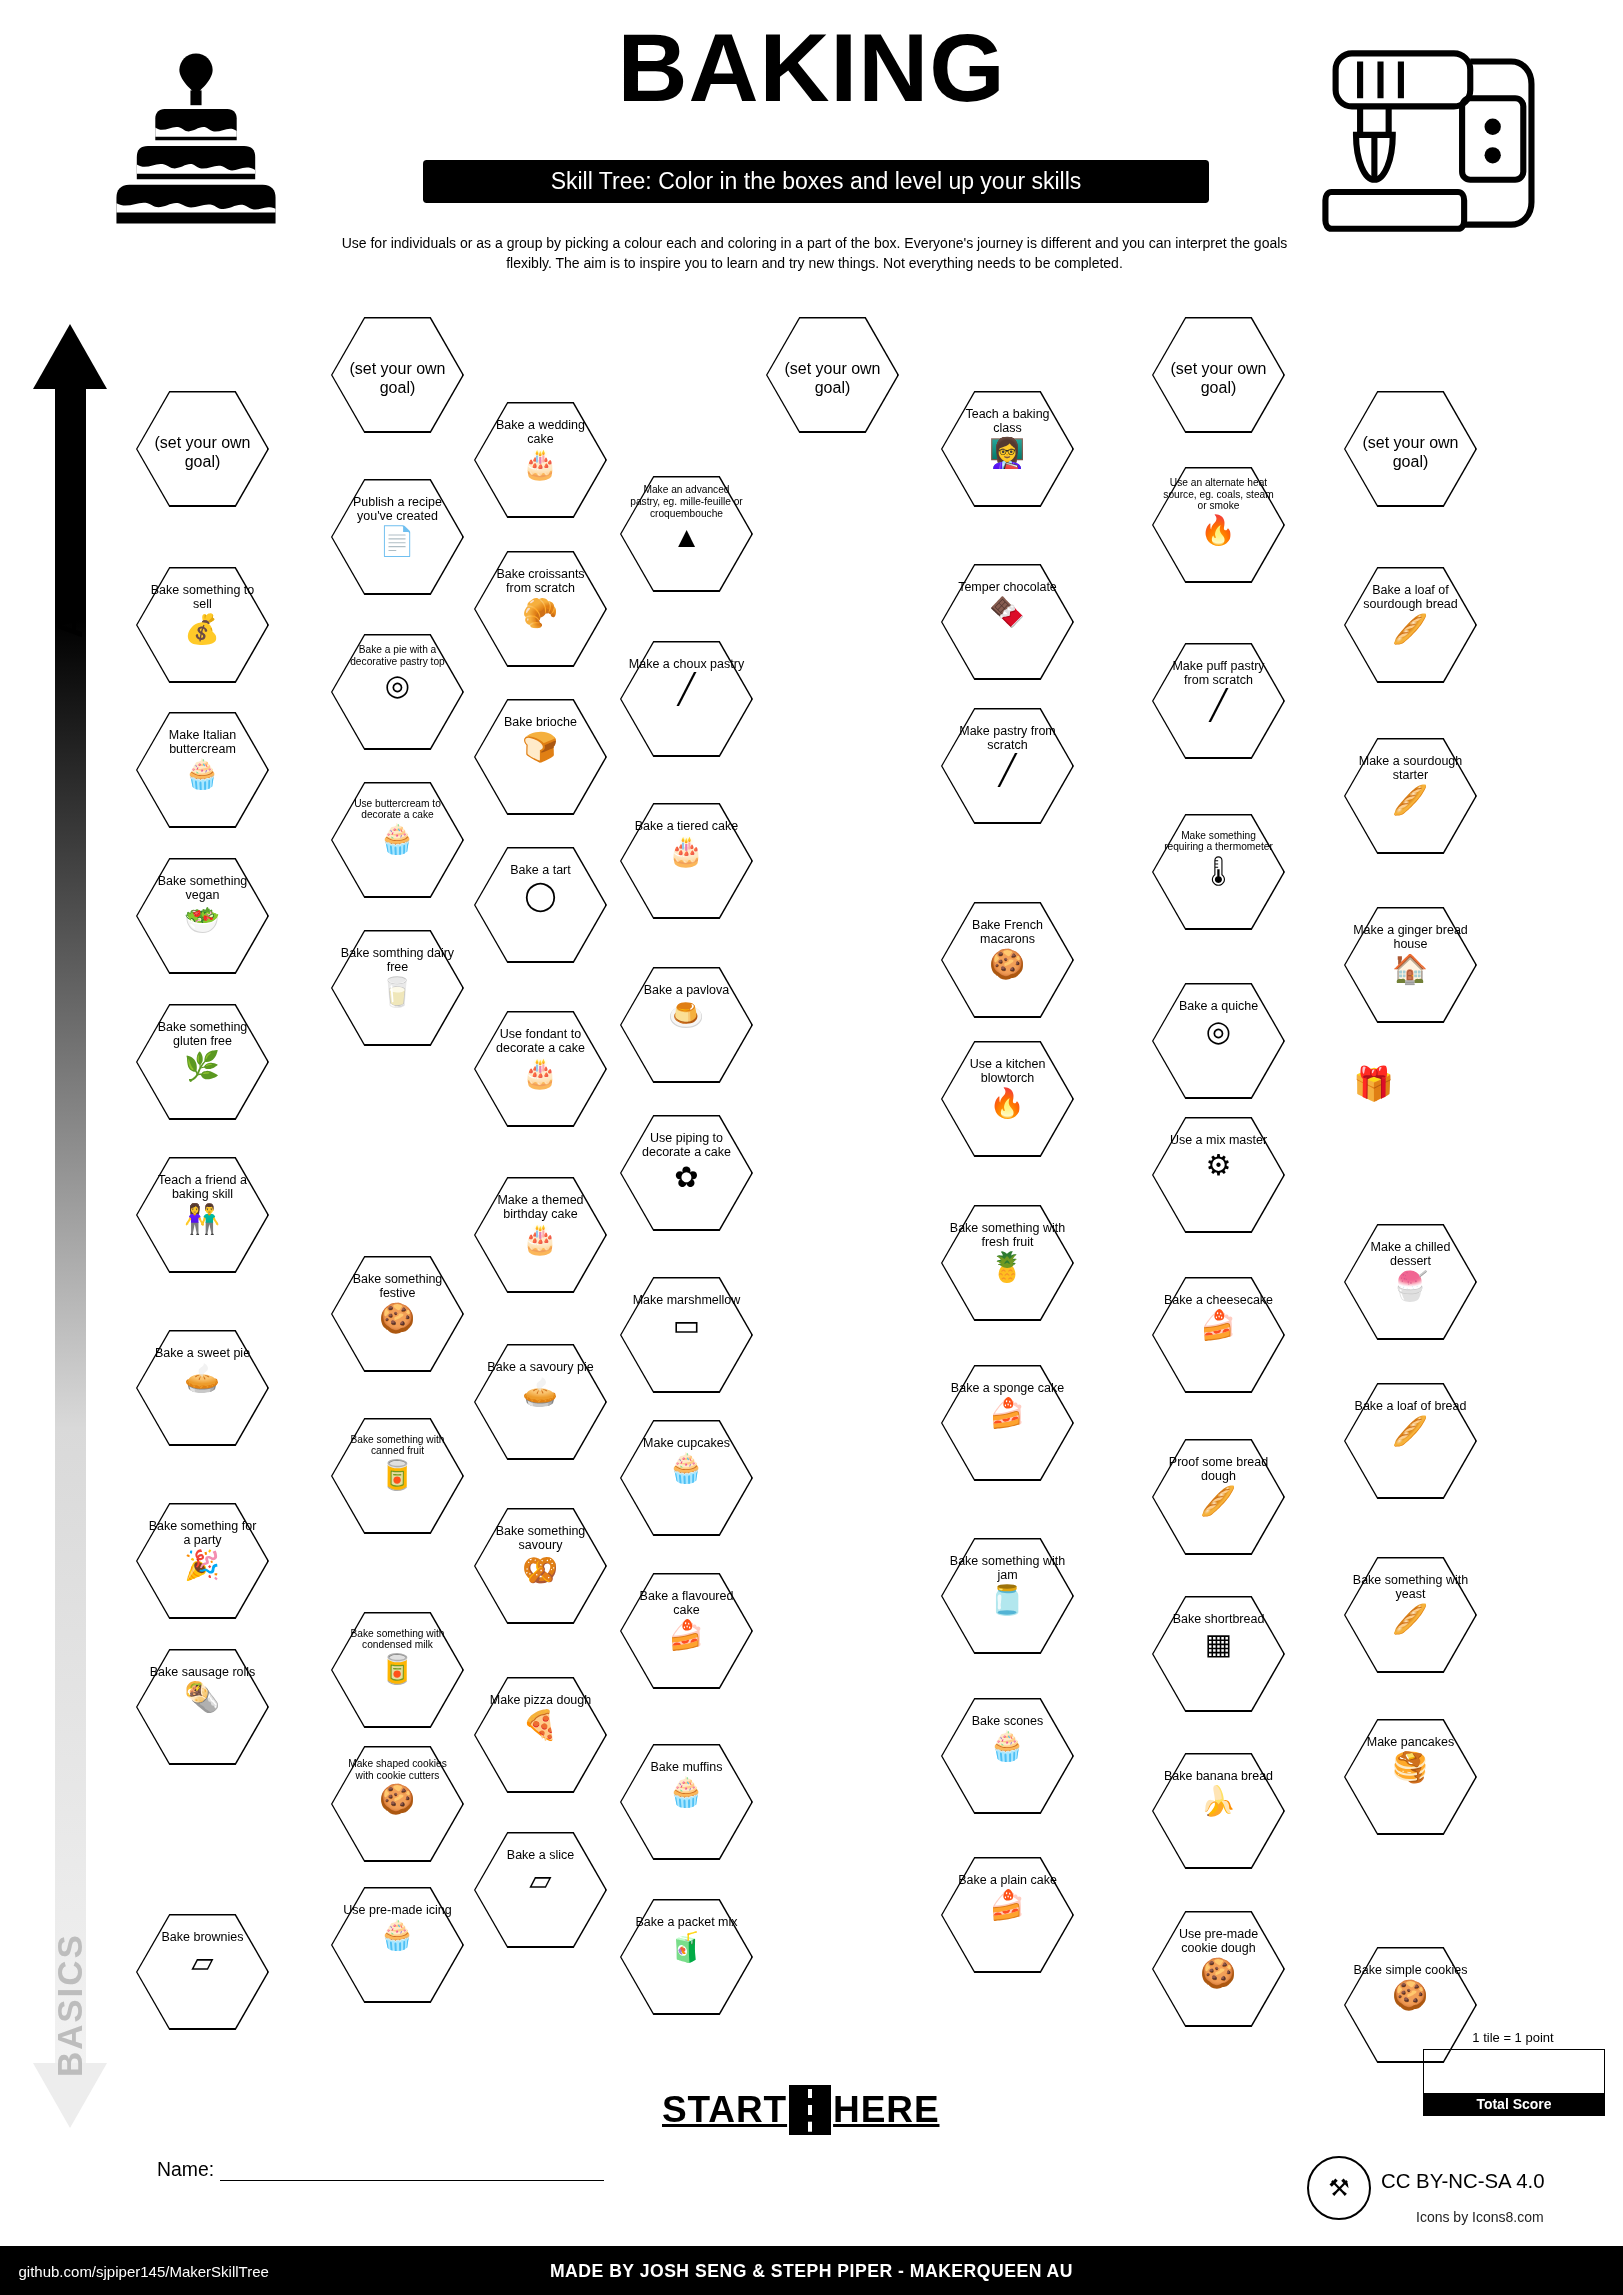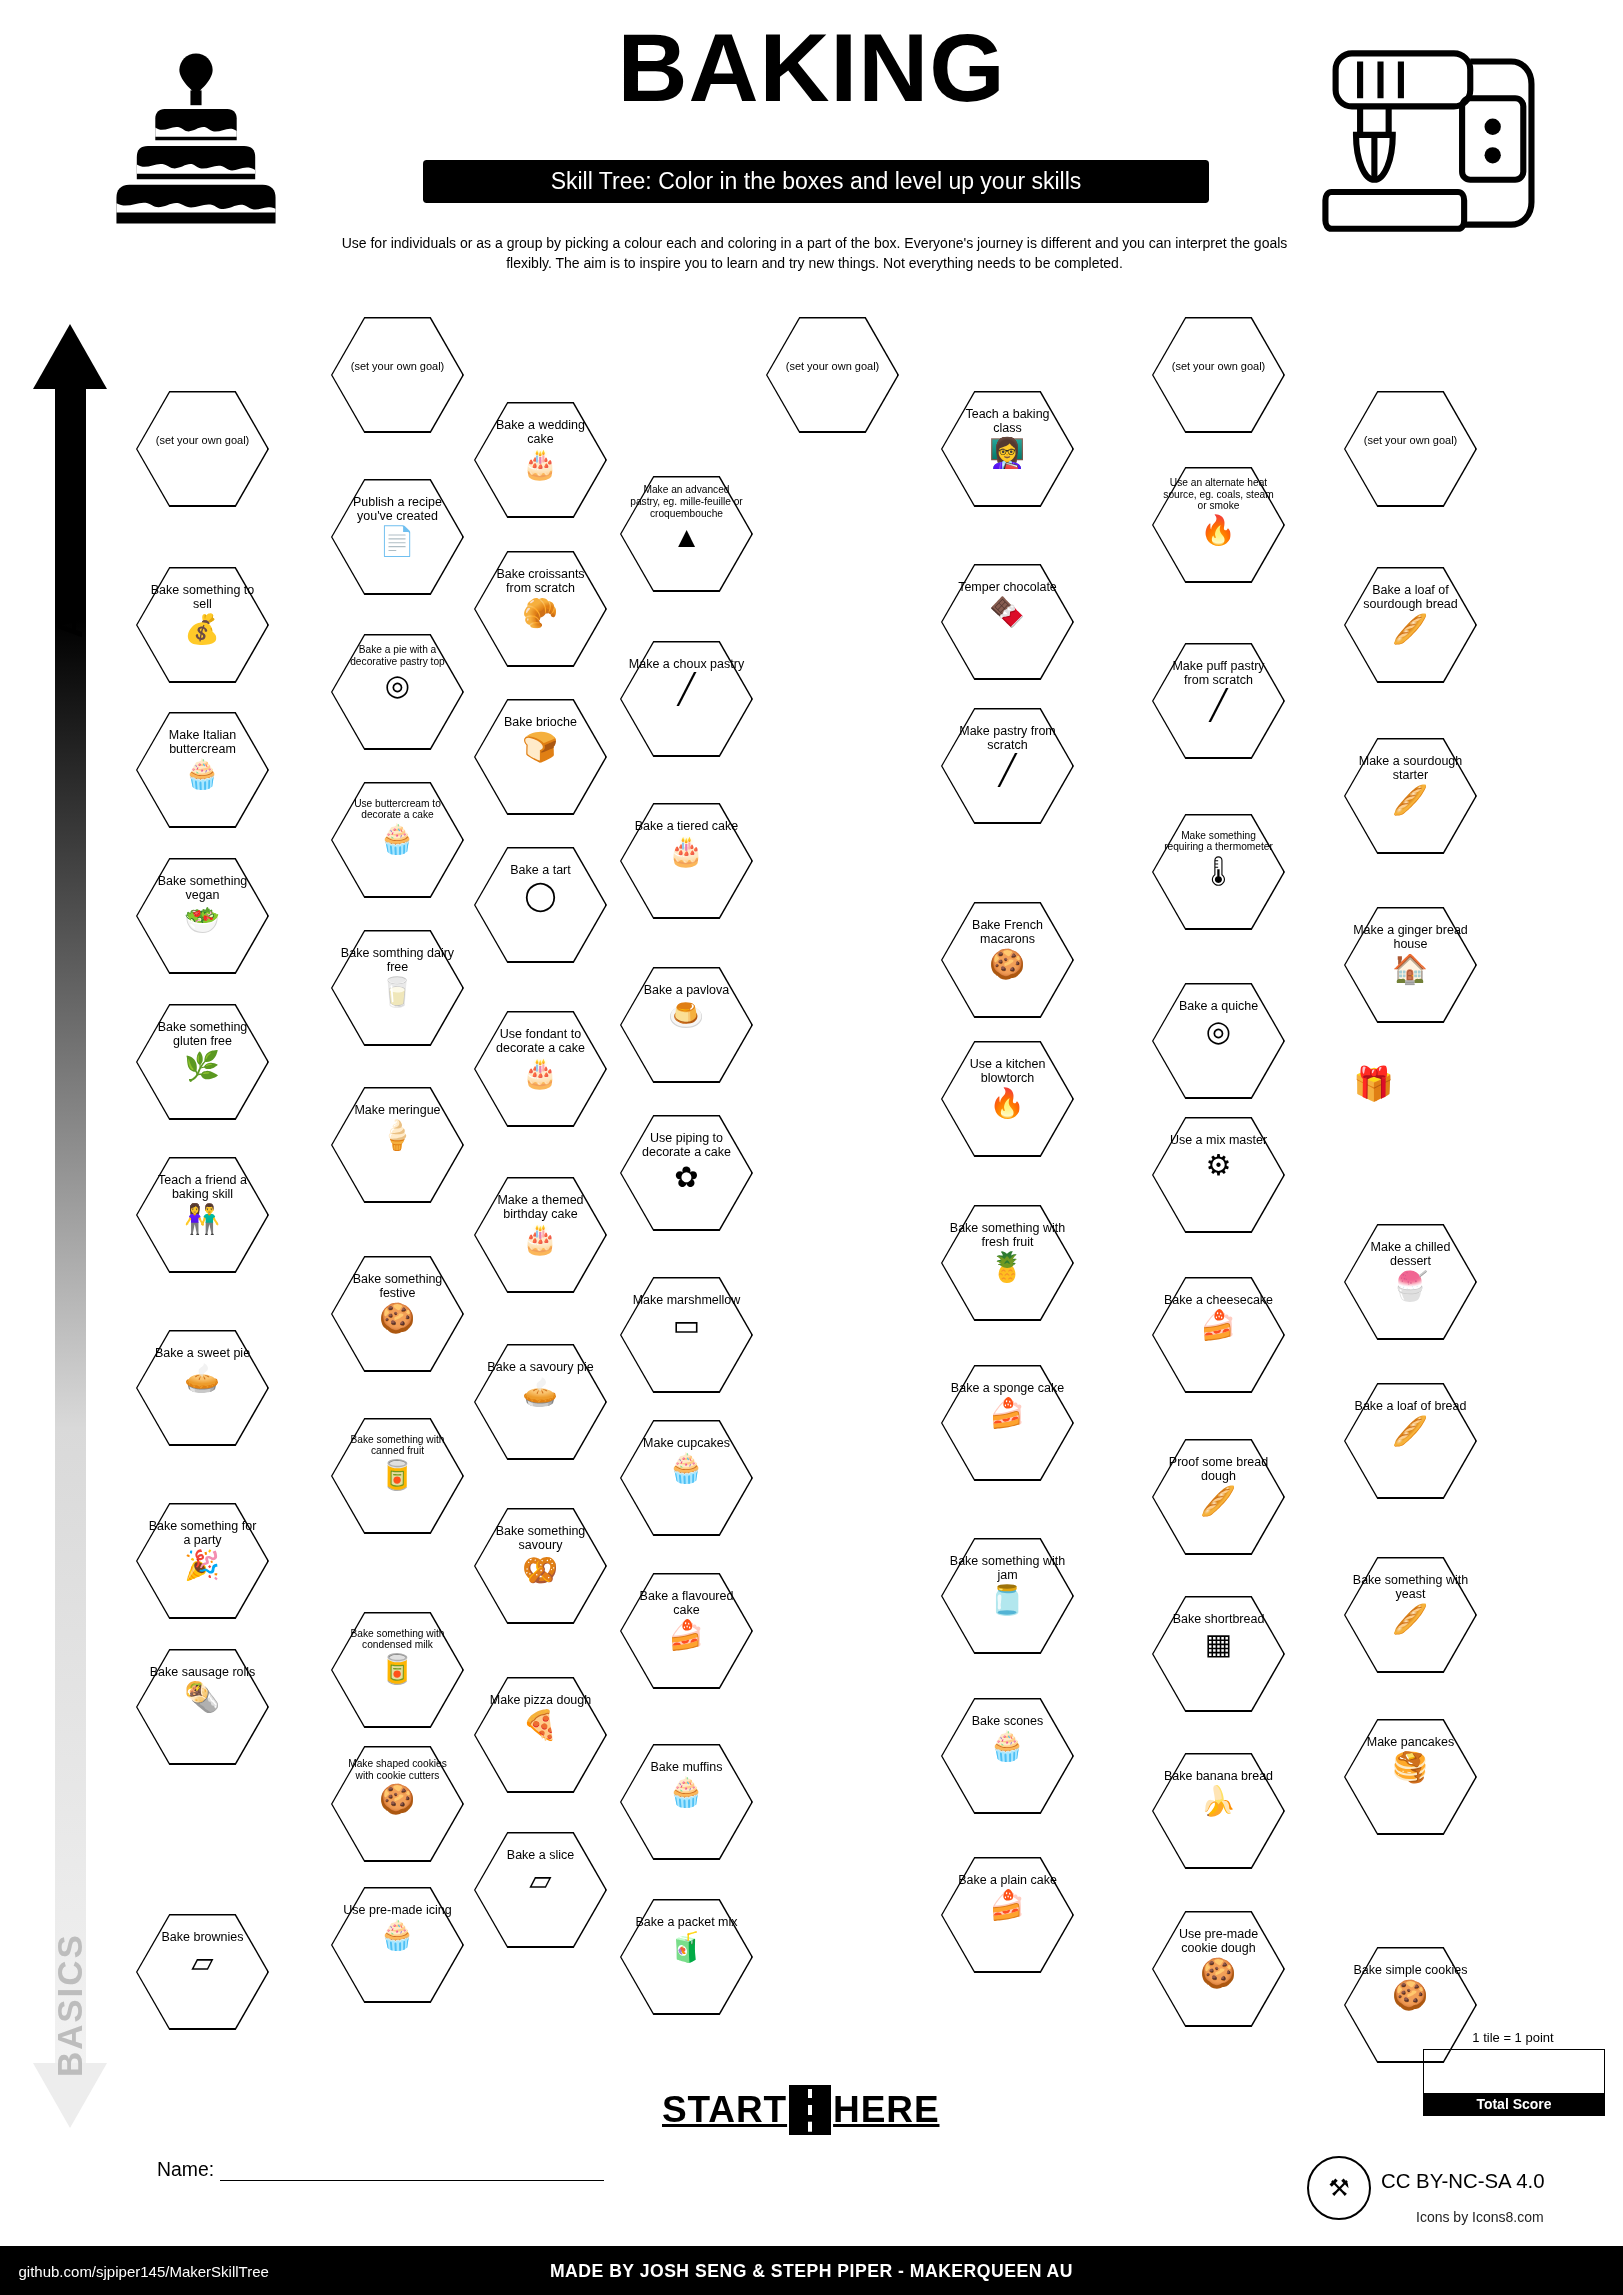--- a/index.html
+++ b/index.html
@@ -77,21 +77,21 @@
     background:#fff;
     clip-path:polygon(25% 0%, 75% 0%, 100% 50%, 75% 100%, 25% 100%, 0% 50%);
   }
   .hex .inner {
     position:relative; z-index:2; width:116px; margin:0 auto;
     padding-top:15.7px;
     display:flex; flex-direction:column; align-items:center; gap:1.9px;
   }
   .hex .lab { font-size:12.5px; line-height:1.16; }
   .hex .lab.sm { font-size:10.2px; line-height:1.14; }
-  .hex .lab.goal { font-size:11px; }
+  .hex .lab.goal { font-size:16px; }
   .hex .ico { font-size:29px; line-height:1; margin-top:1.9px; }
   .hex.empty .inner { padding-top:43px; }
 
   
   #start-here {
     position:absolute; left:662px; top:2082px; width:370px; height:56px;
     display:flex; align-items:center; justify-content:flex-start; gap:2px;
     font-size:37px; font-weight:bold; letter-spacing:0.9px;text-decoration:underline;
   }
   #road {
@@ -325,28 +325,20 @@
       </div>
   </div>
   <div class="hex" style="left:474px; top:1011px;">
     <div class="hexbg"></div>
       <div class="hexin"></div>
     <div class="inner">
         <div class="lab">Use fondant to decorate a cake</div>
       <div class="ico">🎂</div>
       </div>
   </div>
-  <div class="hex" style="left:331px; top:1087px;">
-    <div class="hexbg"></div>
-      <div class="hexin"></div>
-    <div class="inner">
-        <div class="lab">Make meringue</div>
-      <div class="ico">🍦</div>
-      </div>
-  </div>
   <div class="hex" style="left:331px; top:1256px;">
     <div class="hexbg"></div>
       <div class="hexin"></div>
     <div class="inner">
         <div class="lab">Bake something festive</div>
       <div class="ico">🍪</div>
       </div>
   </div>
   <div class="hex" style="left:331px; top:1418px;">
     <div class="hexbg"></div>

